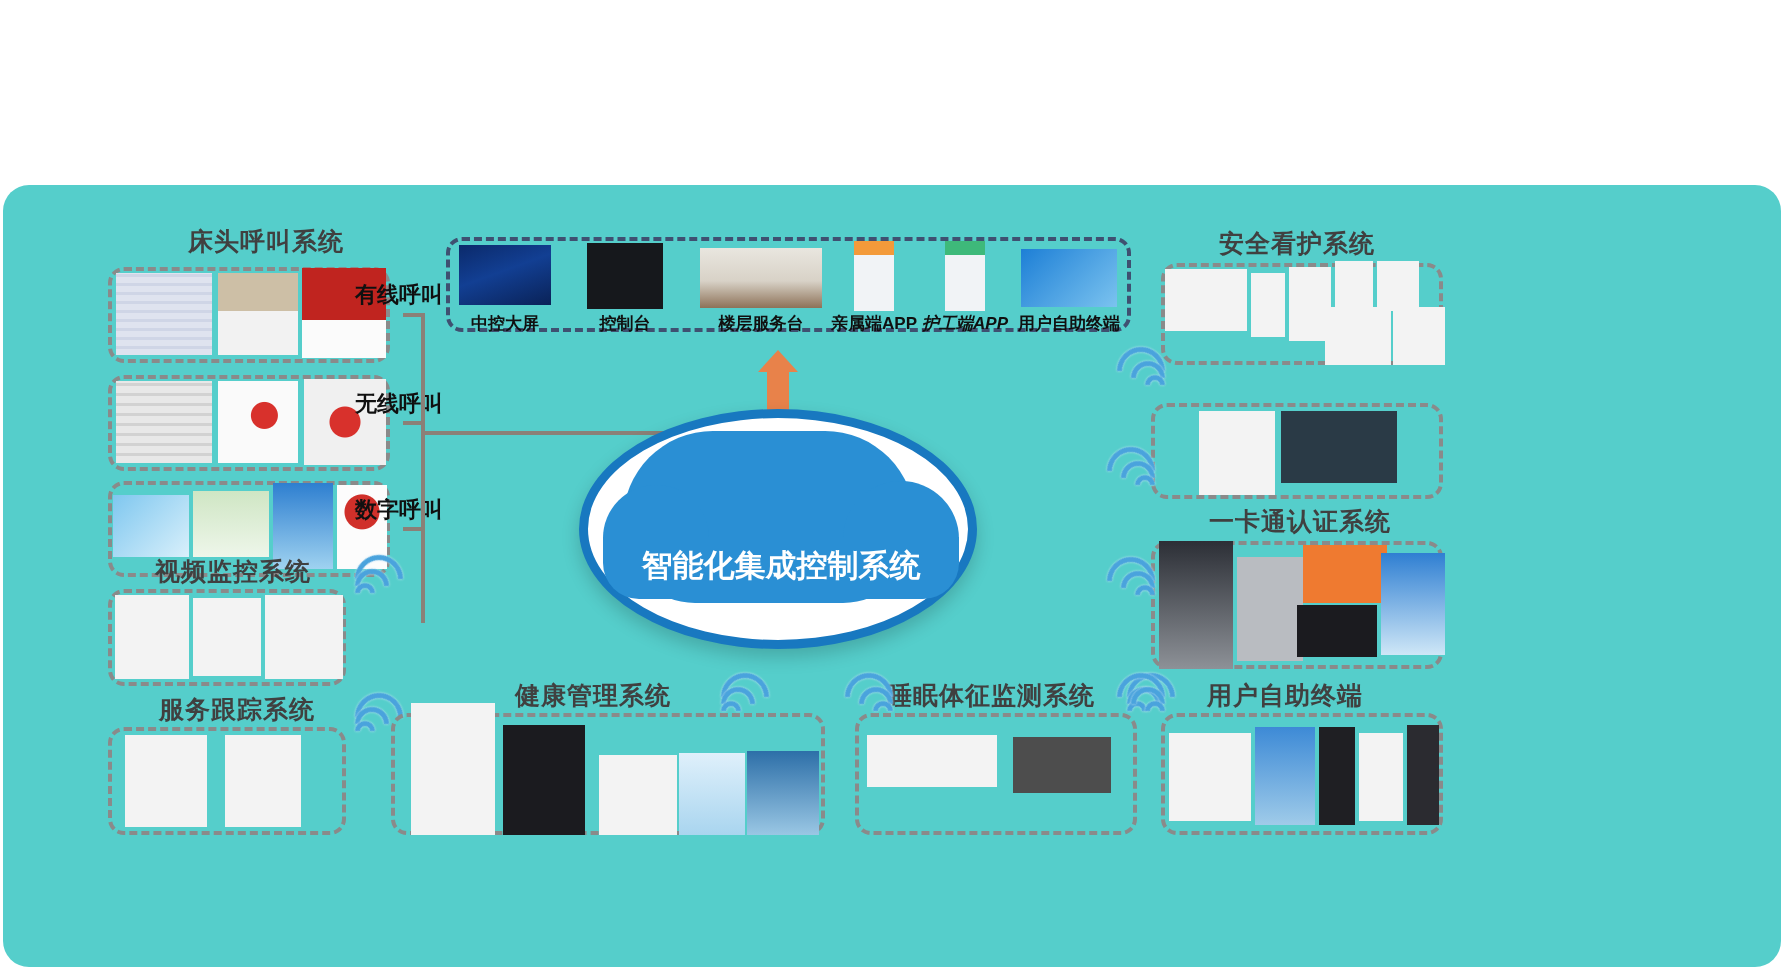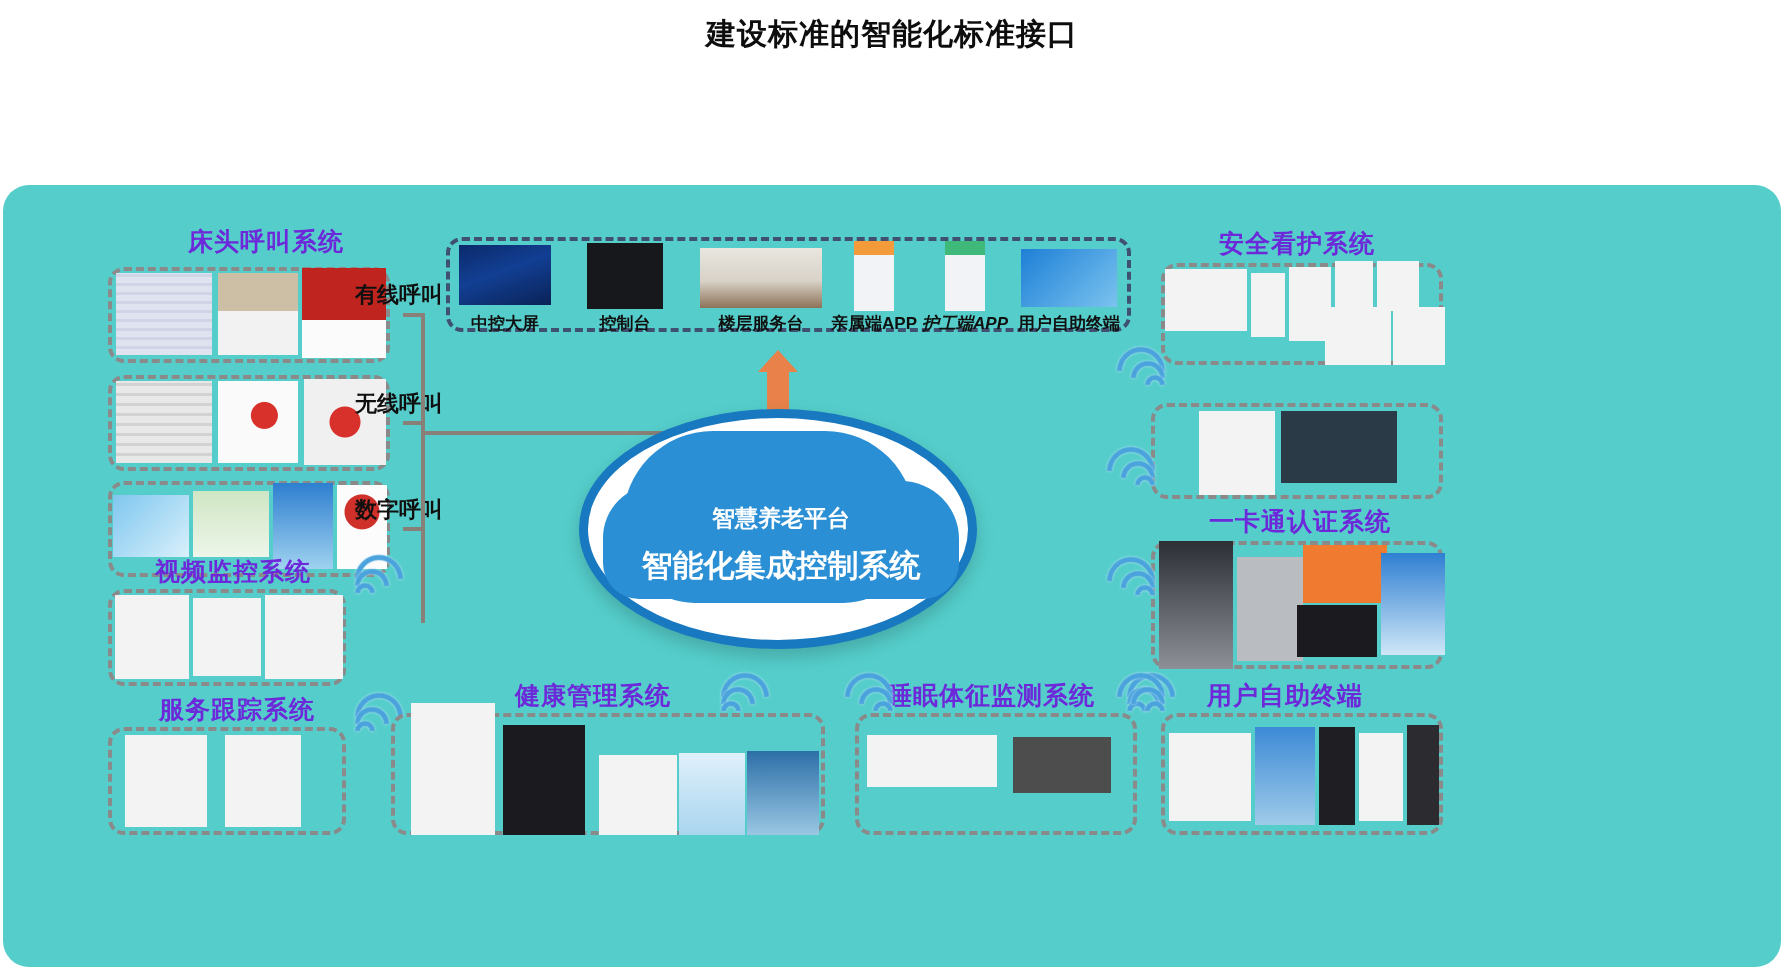--- a/index.html
+++ b/index.html
@@ -20,21 +20,21 @@
   }
 
   
   #canvas{
     position:absolute;left:3px;top:185px;width:1778px;height:782px;
     background:#55cecb;border-radius:26px;
   }
 
   
   .sect-title{
-    position:absolute;font-size:25px;font-weight:700;color:#6d28d9;
+    position:absolute;font-size:25px;font-weight:700;color:#404040;
     white-space:nowrap;letter-spacing:1px;
   }
   .dashbox{
     position:absolute;border:4px dashed #8a8a8a;border-radius:16px;
     box-sizing:border-box;
   }
   .dashbox.navy{border-color:#3f5071;}
   .dev{
     position:absolute;background:#fff;overflow:hidden;
     display:flex;align-items:center;justify-content:center;
@@ -90,21 +90,20 @@
   .scr-grid{background:#16181c;}
   .scr-room{background:linear-gradient(180deg,#e9e6df 0%,#d8d2c7 55%,#8d7258 100%);}
   .scr-app-o{background:linear-gradient(180deg,#f4f4f6 0%,#fafafa 100%);}
   .scr-kiosk{background:linear-gradient(135deg,#1d7fd6,#7bc3ef);}
   .plain{background:#f3f3f3;}
 </style>
 </head>
 <body>
 
 <div id="header">
-  <div id="subtitle">建设标准的智能化标准接口</div>
 </div>
 
 <div id="canvas">
 
   <div class="sect-title" style="left:185px;top:40px;">床头呼叫系统</div>
 
   <div class="dashbox" style="left:105px;top:82px;width:282px;height:96px;"></div>
   <div class="dev" style="left:113px;top:88px;width:96px;height:82px;">
     <div class="ph" style="background:repeating-linear-gradient(0deg,#dfe3ef 0 6px,#cfd5e6 6px 9px),#e6e9f2"></div>
   </div>
@@ -184,21 +183,20 @@
 
   <div id="arrow-head" style="left:755px;top:165px;"></div>
   <div id="arrow-stem" style="left:764px;top:186px;width:22px;height:48px;"></div>
 
   <div id="ellipse" style="left:576px;top:224px;"></div>
   <div id="cloud" style="left:620px;top:246px;width:292px;height:172px;border-radius:90px 90px 72px 72px;"></div>
   <div style="position:absolute;left:600px;top:300px;width:106px;height:106px;border-radius:50%;background:#2a8fd4;"></div>
   <div style="position:absolute;left:840px;top:296px;width:116px;height:116px;border-radius:50%;background:#2a8fd4;"></div>
   <div style="position:absolute;left:600px;top:352px;width:356px;height:62px;background:#2a8fd4;border-radius:0 0 36px 36px;"></div>
 
-  <div class="cloud-txt" style="left:600px;top:318px;width:356px;font-size:23px;">智慧养老平台</div>
   <div class="cloud-txt" style="left:590px;top:360px;width:376px;font-size:31px;">智能化集成控制系统</div>
 
   <div class="sect-title" style="left:152px;top:370px;">视频监控系统</div>
   <div class="dashbox" style="left:105px;top:404px;width:238px;height:97px;"></div>
   <div class="dev" style="left:112px;top:410px;width:74px;height:84px;">
       <div class="ph plain"></div>
     </div>
   <div class="dev" style="left:190px;top:413px;width:68px;height:78px;">
       <div class="ph plain"></div>
     </div>

